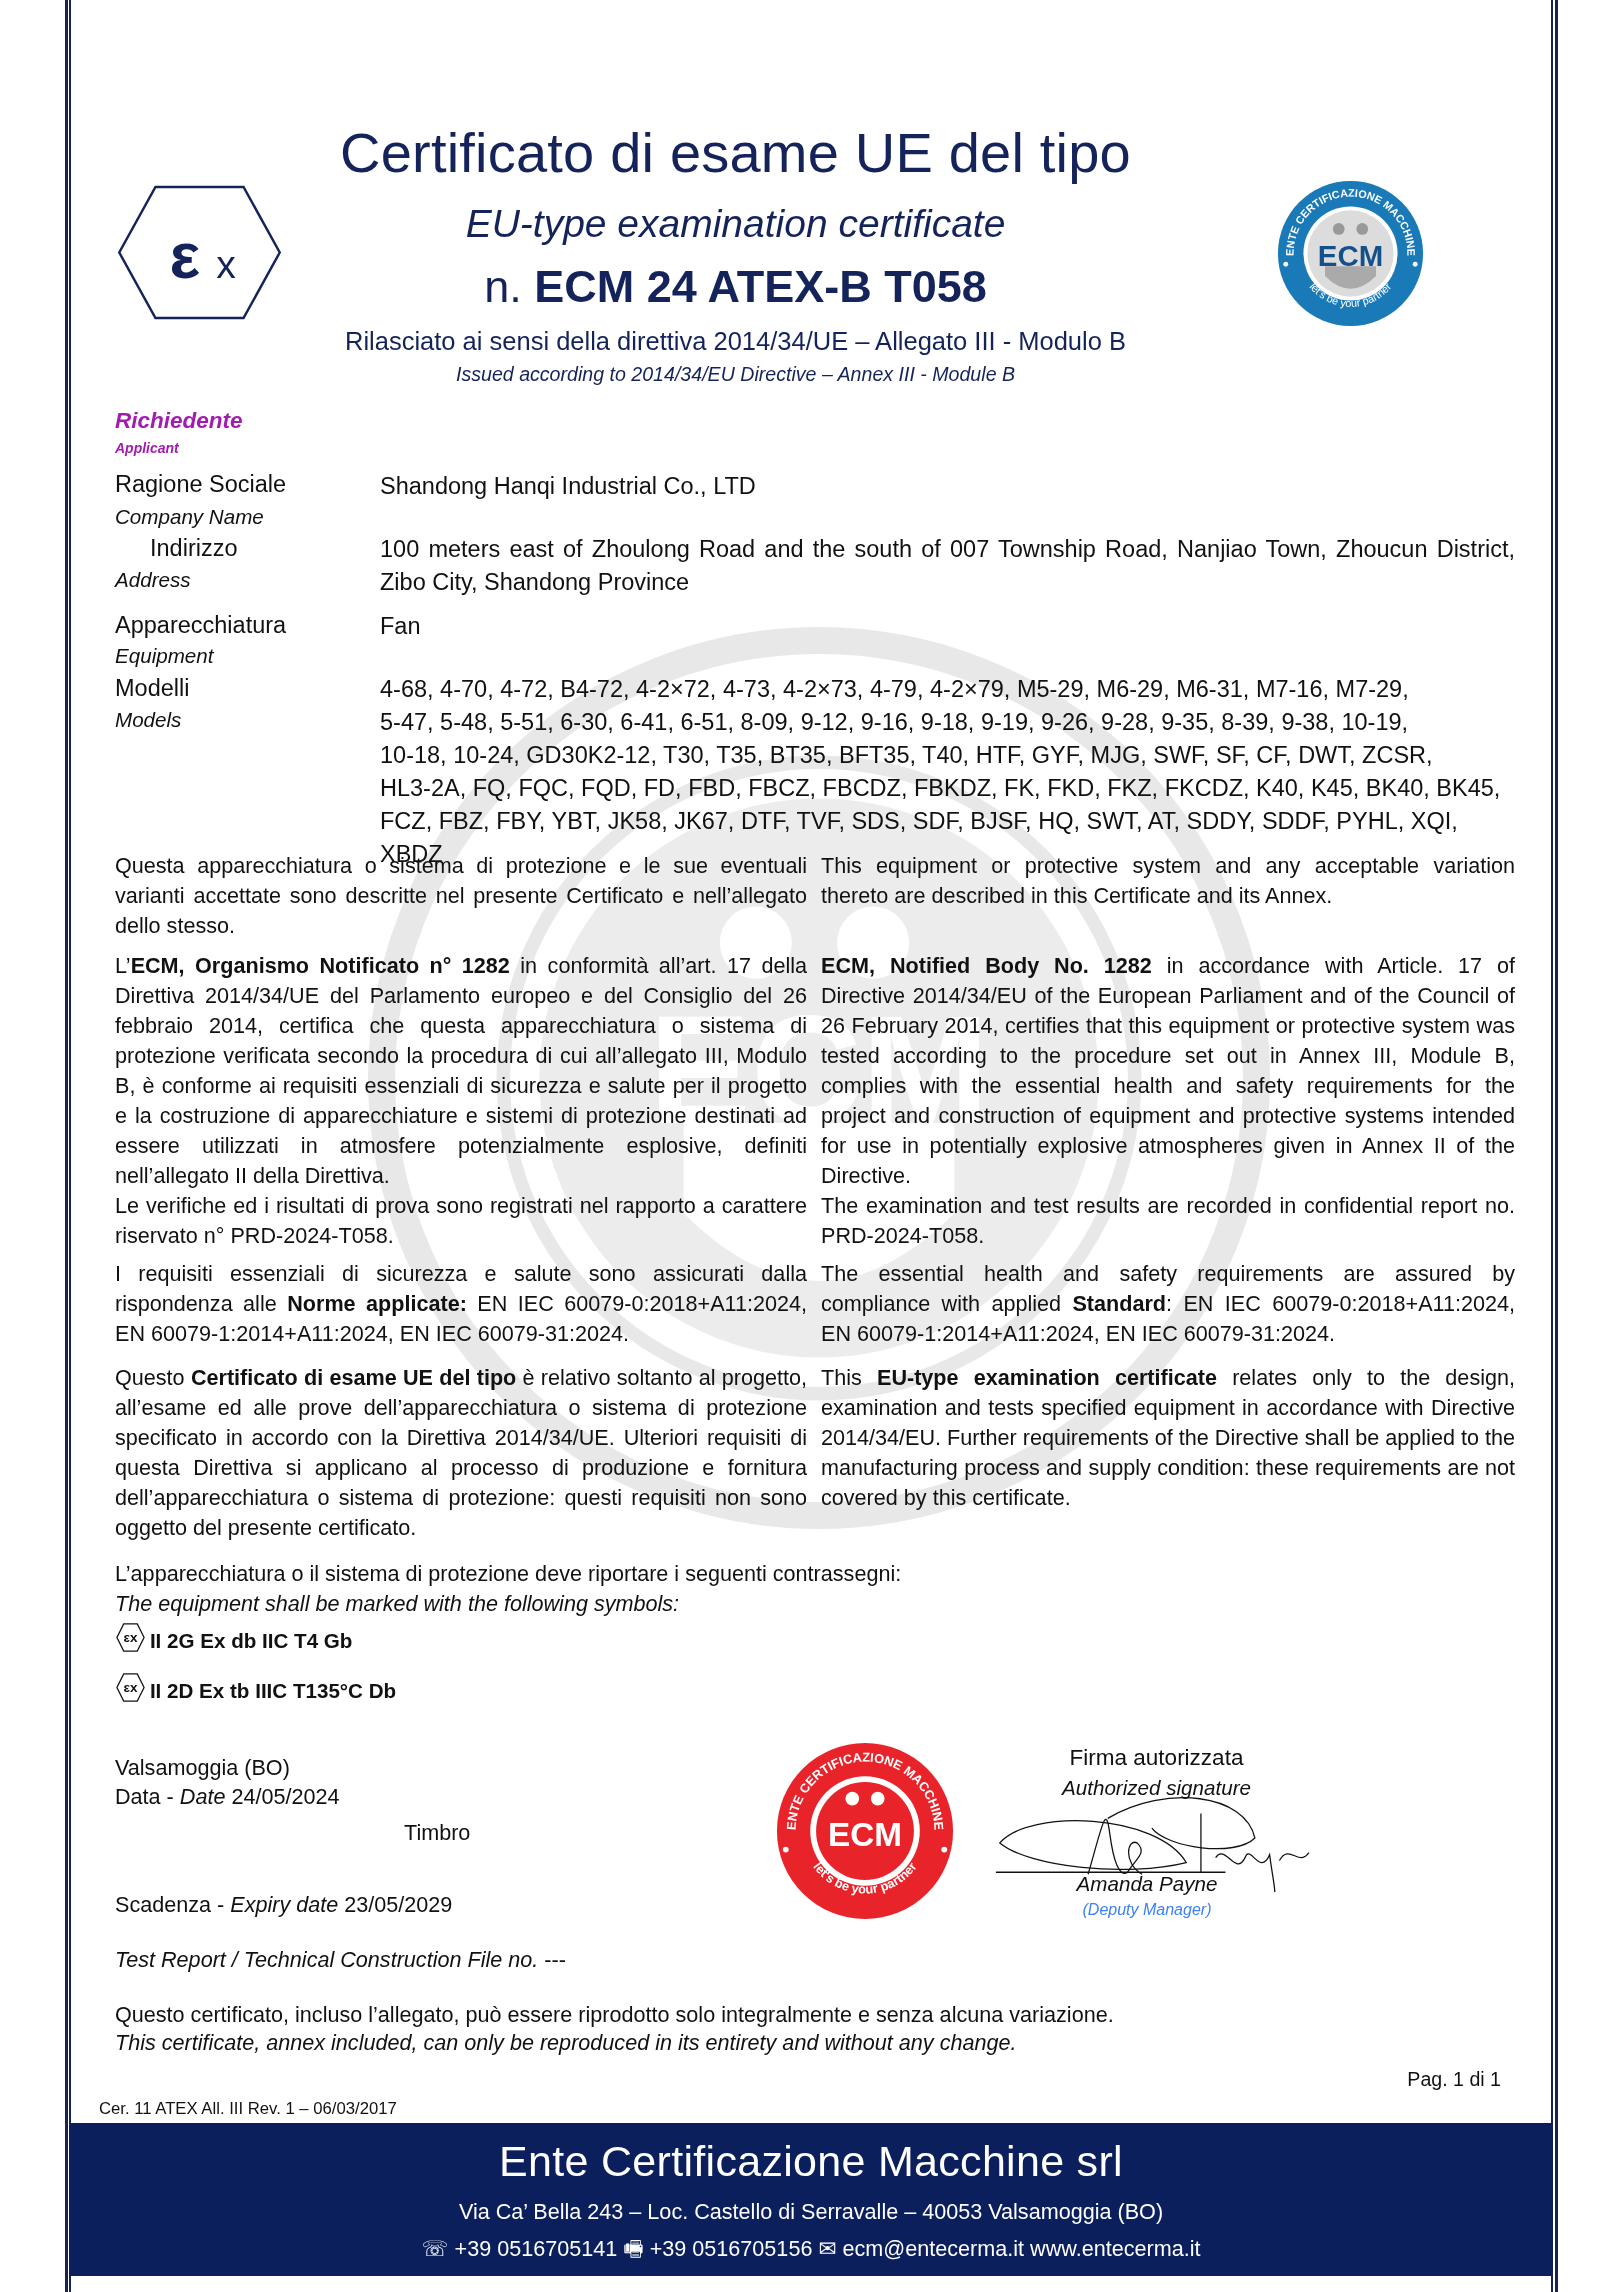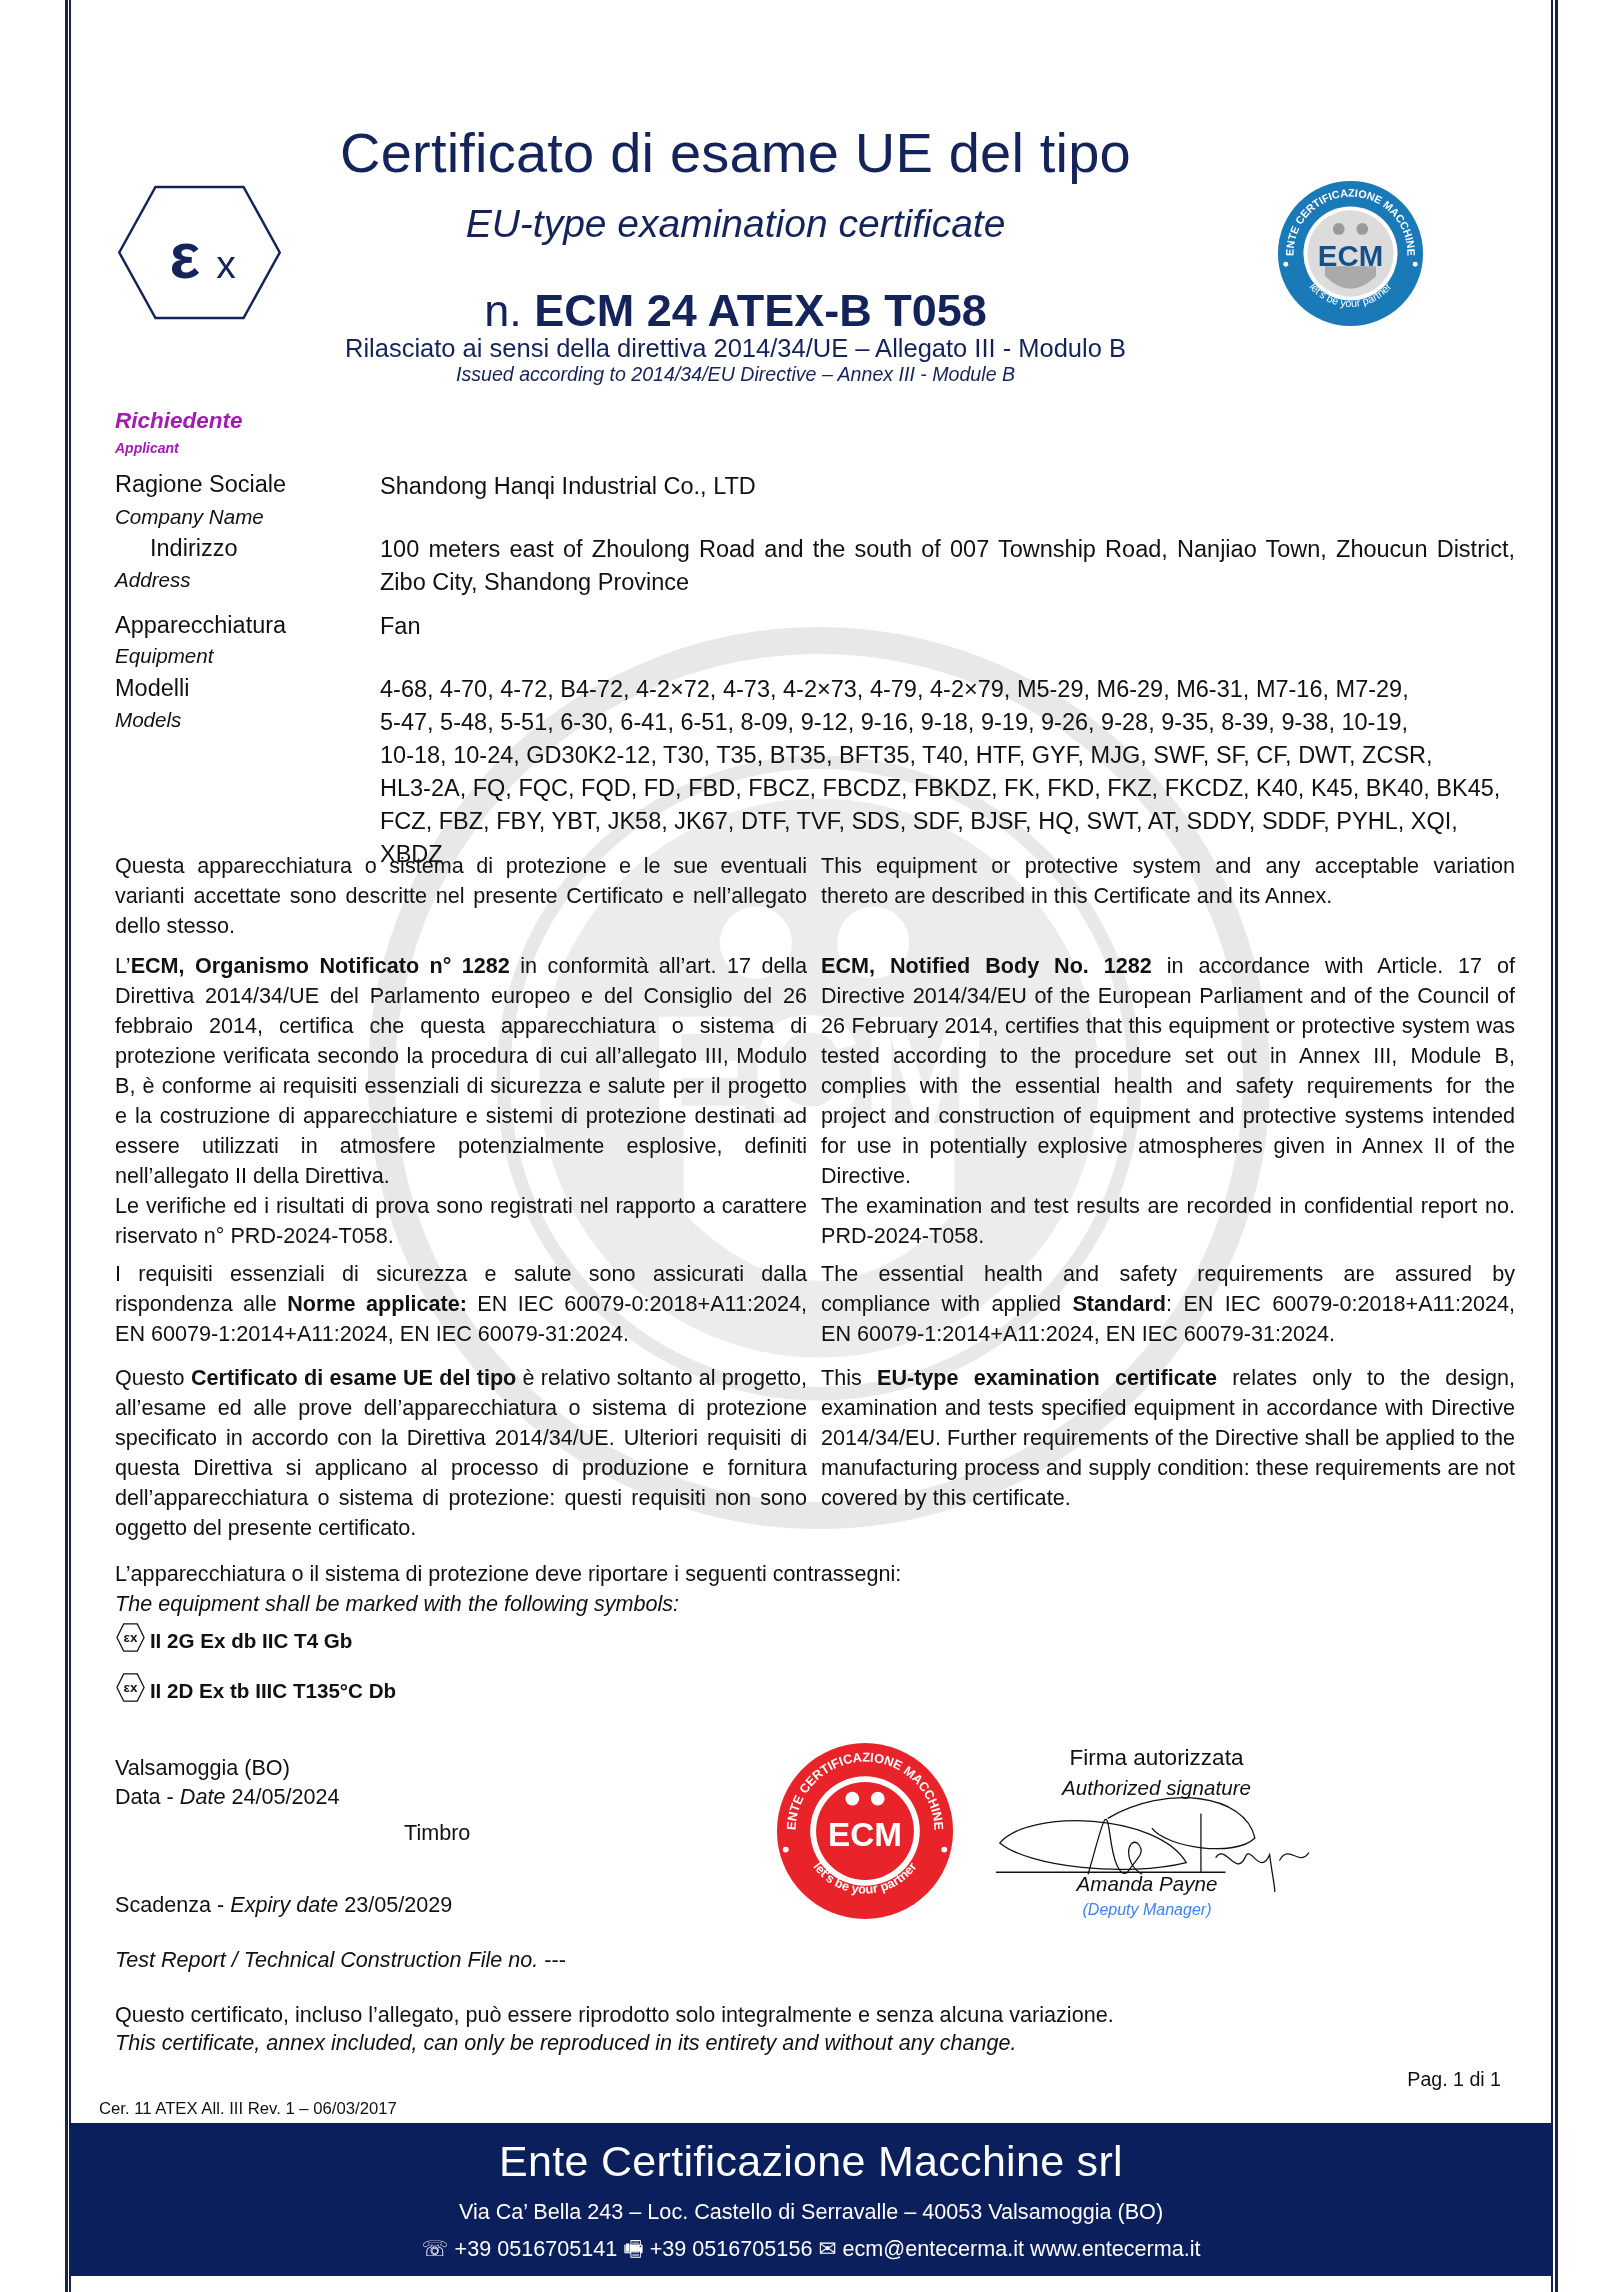--- a/index.html
+++ b/index.html
@@ -4,21 +4,21 @@
 <style>
   html, body { margin:0; padding:0; background:#fff; }
   body { width:1621px; height:2293px; position:relative; overflow:hidden;
          font-family:"Liberation Sans", sans-serif; color:#111; }
   .vline { position:absolute; top:0; width:2.9px; background:#1a2250; }
   .abs { position:absolute; }
   .title-main { left:0; width:1473px; text-align:center; top:120px; font-size:56px; color:#14235a; letter-spacing:0.2px; }
   .title-en { left:0; width:1473px; text-align:center; top:202px; font-size:39px; font-style:italic; color:#14235a; }
   .title-num { left:0; width:1473px; text-align:center; top:261px; font-size:45px; color:#14235a; }
   .title-num b { font-weight:bold; }
-  .title-ril { left:0; width:1473px; text-align:center; top:334px; font-size:25.5px; color:#14235a; }
+  .title-ril { left:0; width:1473px; text-align:center; top:327px; font-size:25.5px; color:#14235a; }
   .title-iss { left:0; width:1473px; text-align:center; top:363px; font-size:19.6px; font-style:italic; color:#14235a; }
 
   .watermark { left:368px; top:627px; width:902px; height:902px; opacity:0.13; }
 
   .sec-head { left:115px; font-size:22.5px; font-weight:bold; font-style:italic; color:#a21caf; }
   .lbl { left:115px; font-size:23.5px; color:#111; }
   .lbl-en { left:115px; font-size:20.6px; font-style:italic; color:#111; }
   .val { left:380px; width:1135px; font-size:23.5px; color:#111; line-height:33px; text-align:justify; }
   .models { left:380px; width:1137px; font-size:23.5px; line-height:33px; color:#111; }
 
@@ -72,21 +72,21 @@
   <path d="M52 100 Q78 126 104 100 L104 90 L52 90 Z" fill="#aaa"></path>
   <text x="78" y="90" text-anchor="middle" font-size="30" font-weight="bold" font-family="Liberation Sans, sans-serif" fill="#14508a">ECM</text>
   <text font-size="11" font-weight="bold" fill="#fff" font-family="Liberation Sans, sans-serif"><textPath href="#arcTop" startOffset="50%" text-anchor="middle">ENTE CERTIFICAZIONE MACCHINE</textPath></text>
   <text font-size="11" fill="#fff" font-family="Liberation Sans, sans-serif"><textPath href="#arcBot" startOffset="50%" text-anchor="middle">let's be your partner</textPath></text>
   <circle cx="12" cy="88" r="2.5" fill="#fff"></circle>
     <circle cx="144" cy="88" r="2.5" fill="#fff"></circle>
 </svg>
 
 <div class="abs title-main" style="left:74px;width:1323px;">Certificato di esame UE del tipo</div>
 <div class="abs title-en" style="left:74px;width:1323px;">EU-type examination certificate</div>
-<div class="abs title-num" style="left:74px;width:1323px;margin-top:24px;">
+<div class="abs title-num" style="left:74px;width:1323px;">
   <span>n.</span>
   <b>ECM 24 ATEX-B T058</b>
 </div>
 <div class="abs title-ril" style="left:74px;width:1323px;">Rilasciato ai sensi della direttiva 2014/34/UE – Allegato III - Modulo B</div>
 <div class="abs title-iss" style="left:74px;width:1323px;">Issued according to 2014/34/EU Directive – Annex III - Module B</div>
 
 <div class="abs sec-head" style="top:408px;">Richiedente</div>
 <div class="abs sec-head" style="top:440px;font-size:14px;">Applicant</div>
 
 <div class="abs lbl" style="top:471px;">Ragione Sociale</div>

